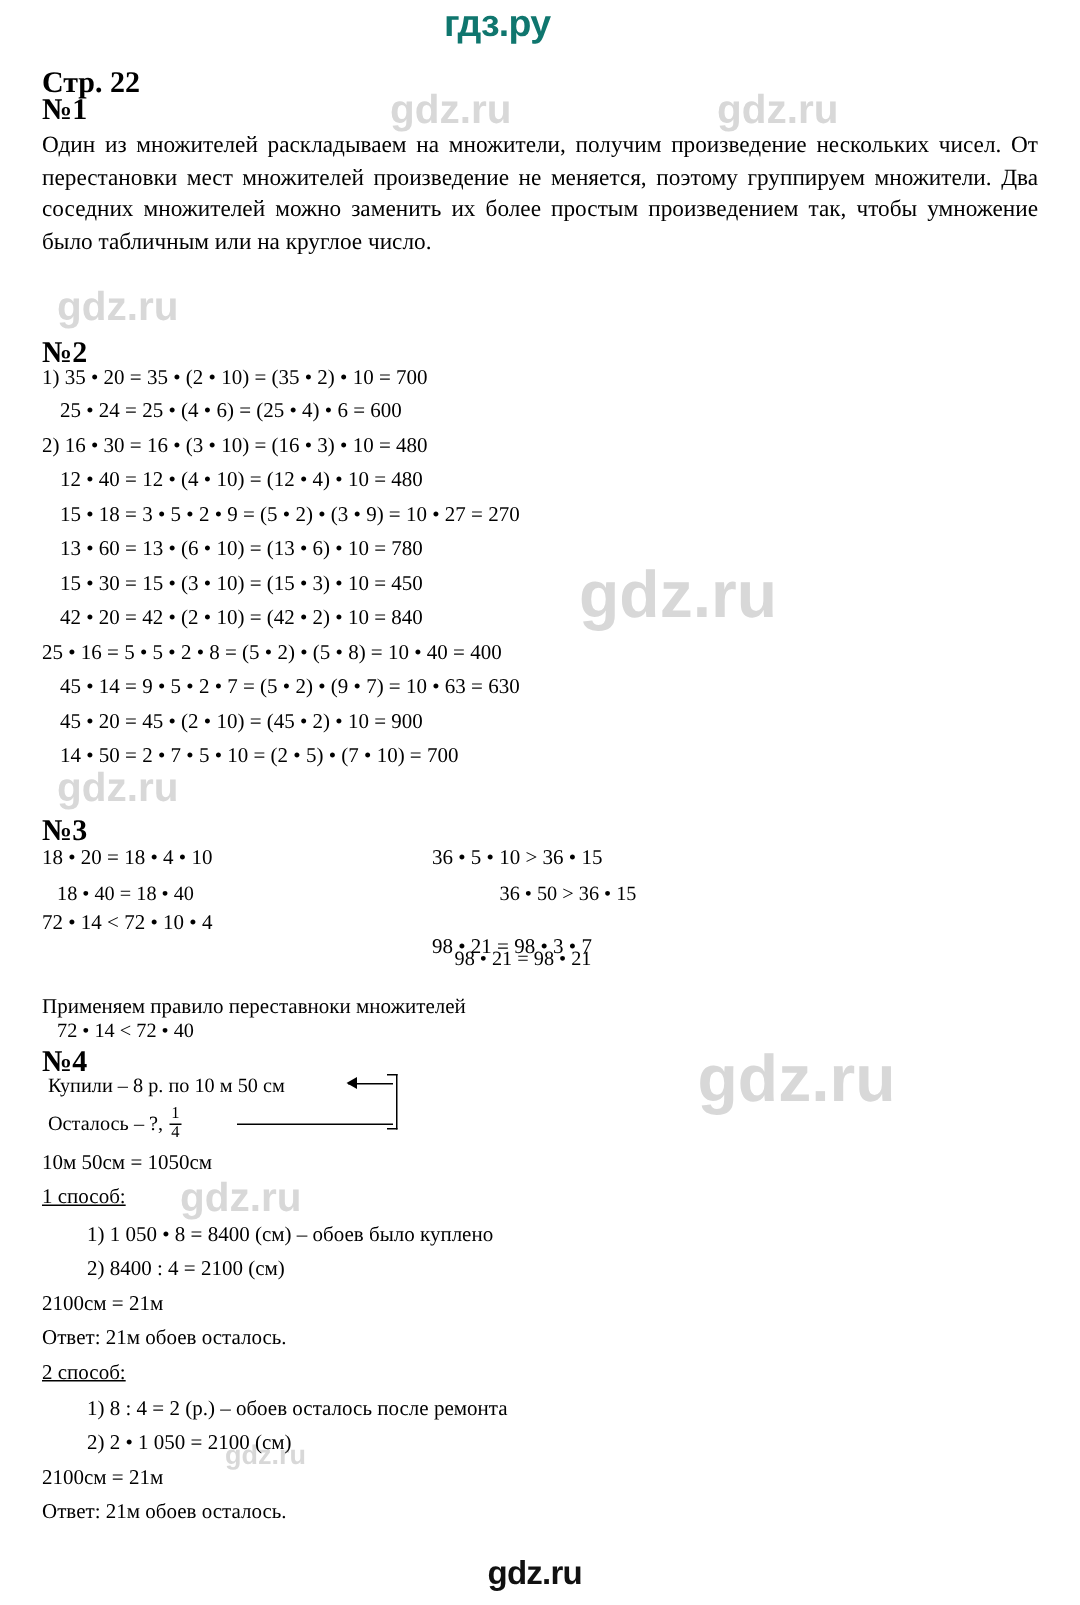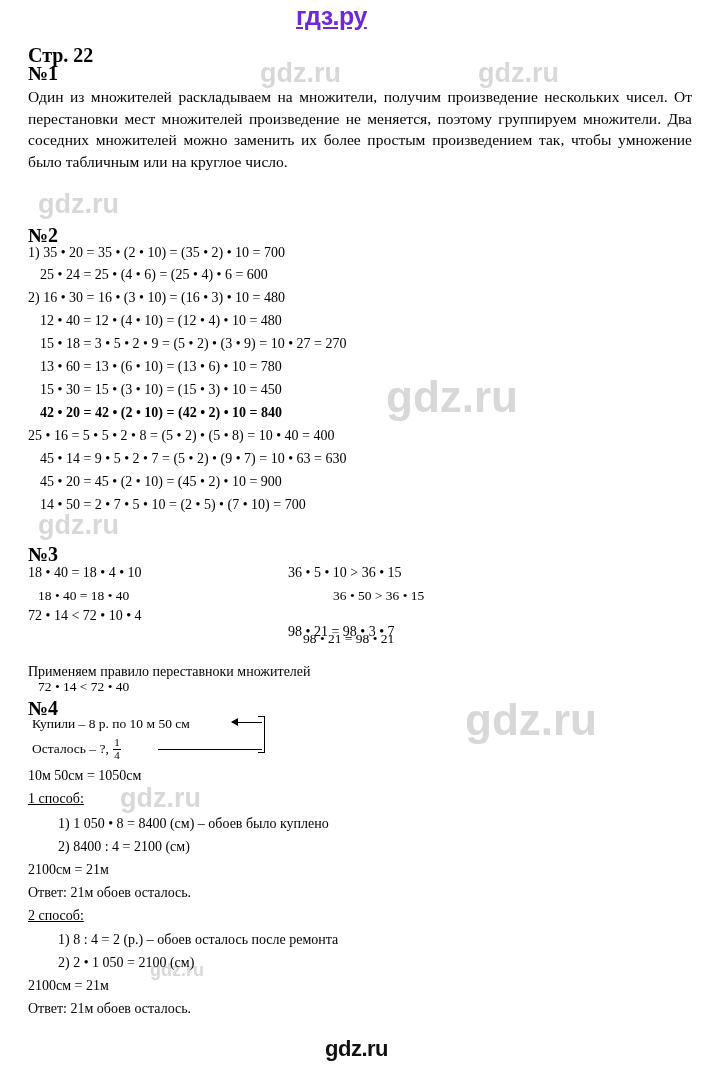--- a/index.html
+++ b/index.html
@@ -22,22 +22,21 @@
   }
   
   .logo-top {
     position: absolute;
     top: 2px;
     left: 296px;
     font-family: "Liberation Sans", sans-serif;
     font-weight: bold;
     font-size: 25px;
     letter-spacing: -0.5px;
-    color: #6d28d9;
-    text-decoration: underline;
+    color: #0f766e;
   }
   .logo-bottom {
     position: absolute;
     top: 1036px;
     left: 325px;
     font-family: "Liberation Sans", sans-serif;
     font-weight: bold;
     font-size: 22px;
     letter-spacing: -0.5px;
     color: #111;
@@ -160,28 +159,28 @@
     <div class="para" style="left:28px; top:86px; width:664px;">Один из множителей раскладываем на множители, получим произведение нескольких чисел. От перестановки мест множителей произведение не меняется, поэтому группируем множители. Два соседних множителей можно заменить их более простым произведением так, чтобы умножение было табличным или на круглое число.</div>
 
     <div class="hdr" style="left:28px; top:224px;">№2</div>
     <div class="line" style="left:28px; top:245px;">1) 35 • 20 = 35 • (2 • 10) = (35 • 2) • 10 = 700</div>
     <div class="line" style="left:40px; top:267px;">25 • 24 = 25 • (4 • 6) = (25 • 4) • 6 = 600</div>
     <div class="line" style="left:28px; top:290px;">2) 16 • 30 = 16 • (3 • 10) = (16 • 3) • 10 = 480</div>
     <div class="line" style="left:40px; top:313px;">12 • 40 = 12 • (4 • 10) = (12 • 4) • 10 = 480</div>
     <div class="line" style="left:40px; top:336px;">15 • 18 = 3 • 5 • 2 • 9 = (5 • 2) • (3 • 9) = 10 • 27 = 270</div>
     <div class="line" style="left:40px; top:359px;">13 • 60 = 13 • (6 • 10) = (13 • 6) • 10 = 780</div>
     <div class="line" style="left:40px; top:382px;">15 • 30 = 15 • (3 • 10) = (15 • 3) • 10 = 450</div>
-    <div class="line" style="left:40px; top:405px;font-weight:bold;">42 • 20 = 42 • (2 • 10) = (42 • 2) • 10 = 840</div>
+    <div class="line" style="left:40px; top:405px;">42 • 20 = 42 • (2 • 10) = (42 • 2) • 10 = 840</div>
     <div class="line" style="left:28px; top:428px;">25 • 16 = 5 • 5 • 2 • 8 = (5 • 2) • (5 • 8) = 10 • 40 = 400</div>
     <div class="line" style="left:40px; top:451px;">45 • 14 = 9 • 5 • 2 • 7 = (5 • 2) • (9 • 7) = 10 • 63 = 630</div>
     <div class="line" style="left:40px; top:474px;">45 • 20 = 45 • (2 • 10) = (45 • 2) • 10 = 900</div>
     <div class="line" style="left:40px; top:497px;">14 • 50 = 2 • 7 • 5 • 10 = (2 • 5) • (7 • 10) = 700</div>
 
     <div class="hdr" style="left:28px; top:543px;">№3</div>
-    <div class="line" style="left:28px; top:565px;">18 • 40 = 18 • 4 • 10</div>
+    <div class="line" style="left:28px; top:565px;">18 • 20 = 18 • 4 • 10</div>
     <div class="line small" style="left:38px; top:588px;">18 • 40 = 18 • 40</div>
     <div class="line" style="left:28px; top:608px;">72 • 14 &lt; 72 • 10 • 4</div>
     <div class="line small" style="left:38px; top:631px;margin-top:48px;">72 • 14 &lt; 72 • 40</div>
 
     <div class="line" style="left:288px; top:565px;">36 • 5 • 10 &gt; 36 • 15</div>
     <div class="line small" style="left:333px; top:588px;">36 • 50 &gt; 36 • 15</div>
     <div class="line" style="left:288px; top:624px;text-align:center;">98 • 21 = 98 • 3 • 7</div>
     <div class="line small" style="left:303px; top:631px;">98 • 21 = 98 • 21</div>
 
     <div class="line" style="left:28px; top:664px;">Применяем правило переставноки множителей</div>

